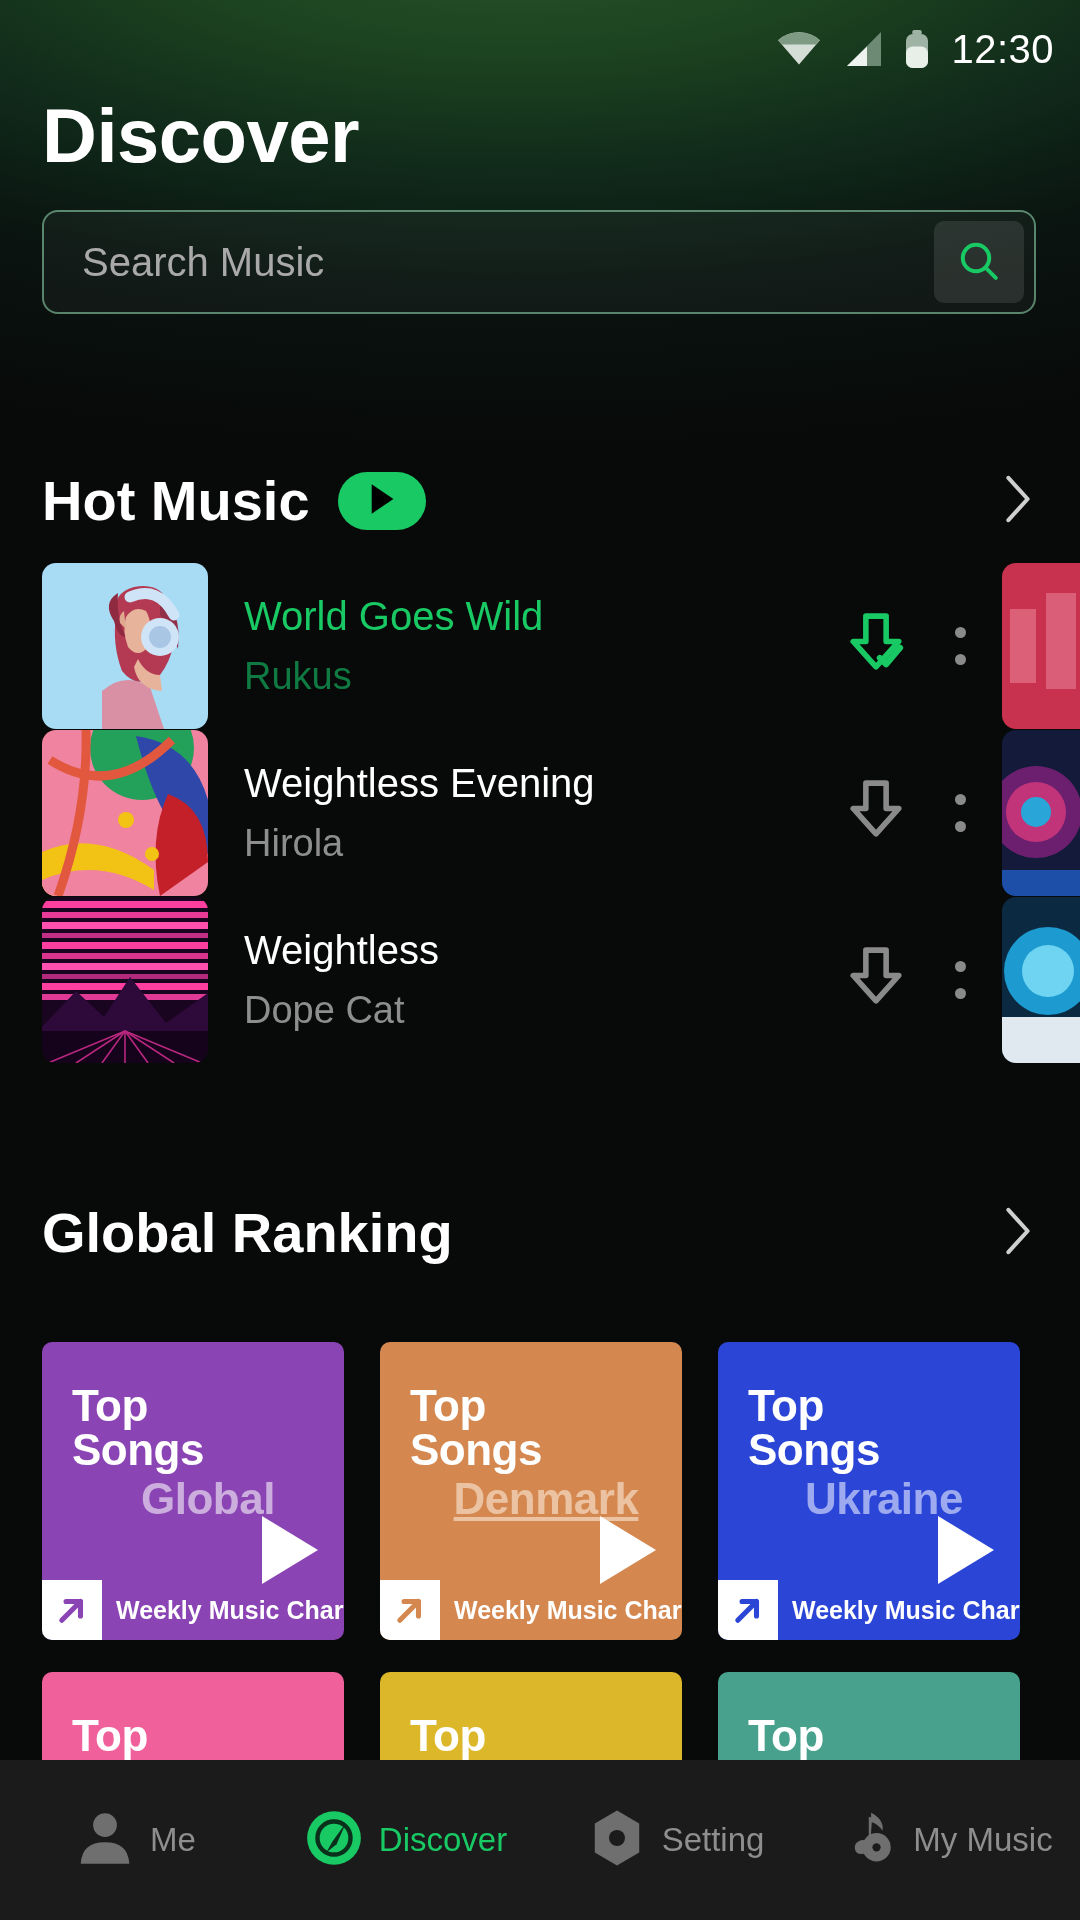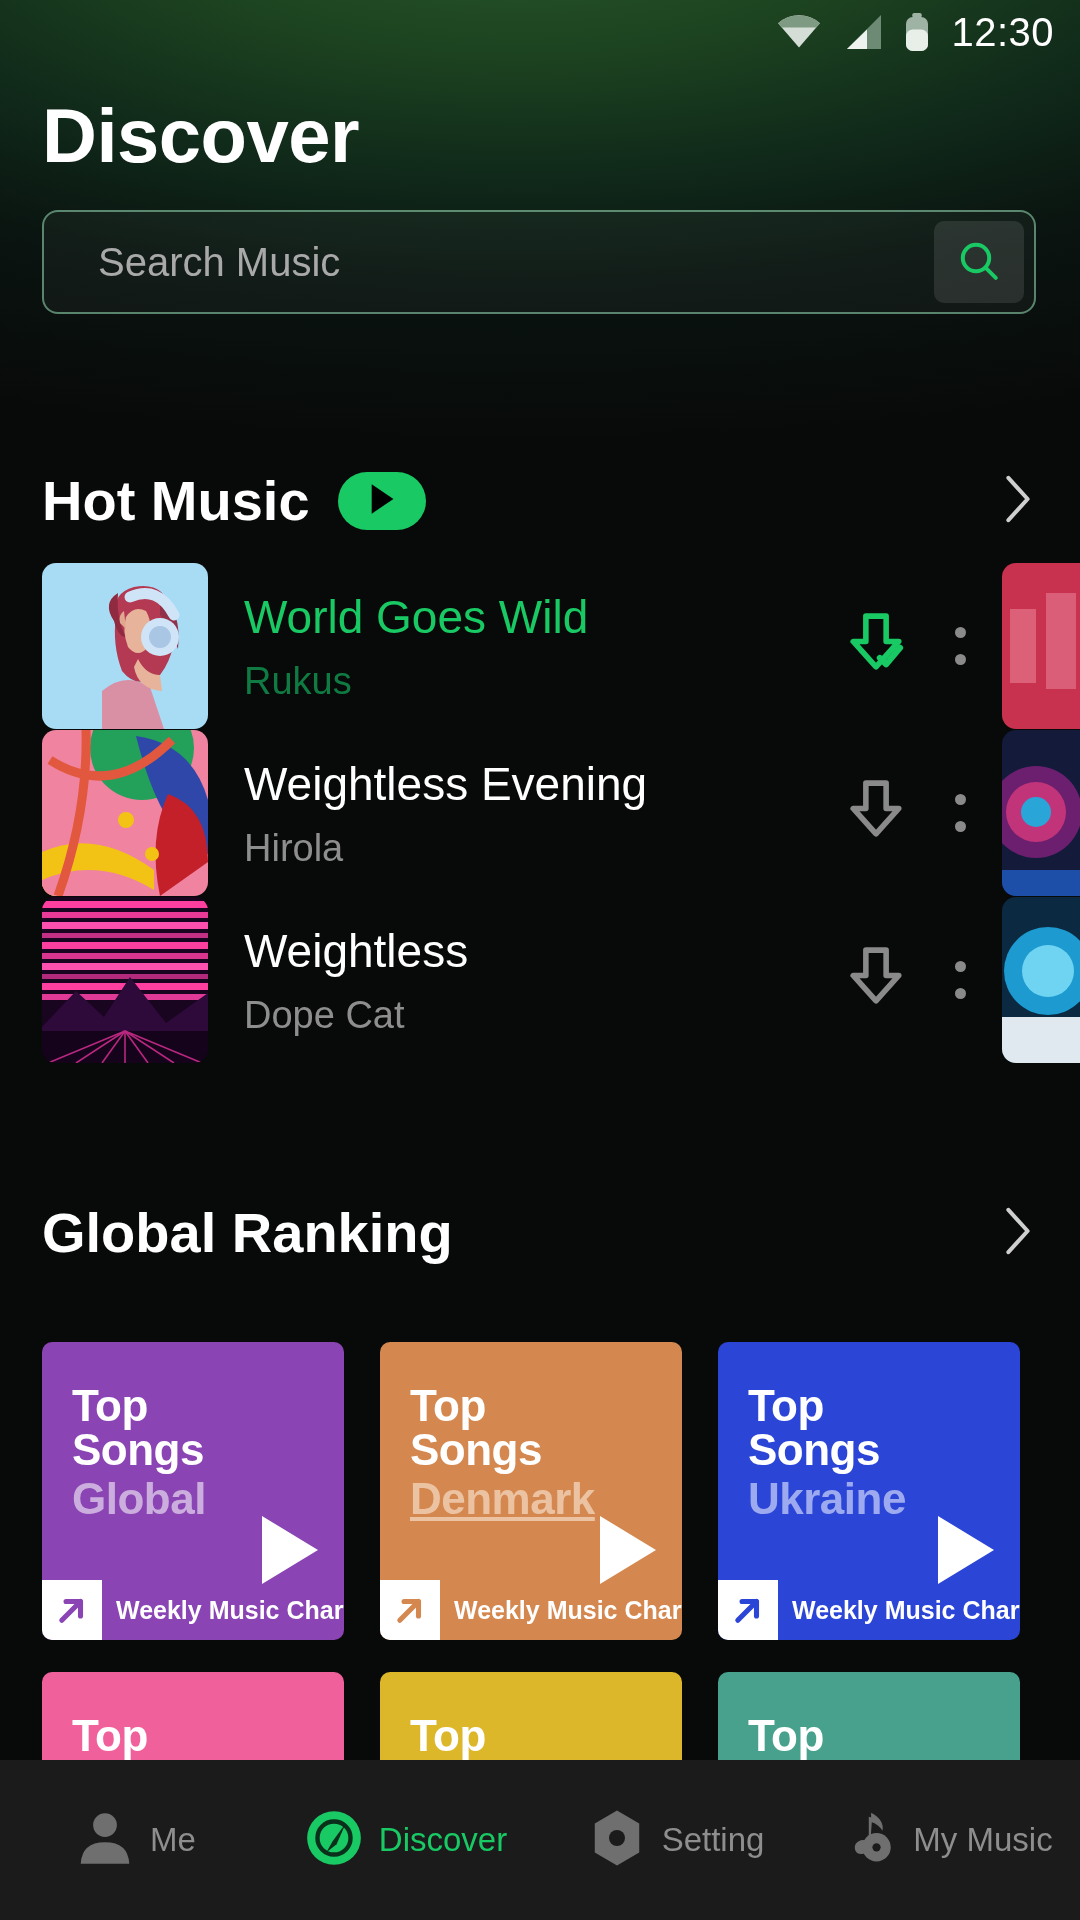--- a/index.html
+++ b/index.html
@@ -17,21 +17,21 @@
   }
   
   #topglow {
     position:absolute; top:0; left:0; width:1080px; height:560px;
     background:
       radial-gradient(130% 95% at 48% -16%, #2a5a2c 0%, #1d4420 26%, #10291a 50%, #0a1410 70%, #080a09 100%);
     pointer-events:none;
   }
   
   #statusbar {
-    position:absolute; top:0; left:0; width:1080px; height:64px;
+    position:absolute; top:17px; left:0; width:1080px; height:64px;
     display:flex; align-items:center; justify-content:flex-end;
     padding-right:26px; gap:22px; z-index:6;
   }
   .sb-ico { display:block; }
   #clock {
     color:#ffffff; font-size:40px; letter-spacing:0.5px;
     font-family:"Liberation Sans", sans-serif;
   }
   
   #page-title {
@@ -46,21 +46,21 @@
     border:2px solid rgba(150,220,180,0.55);
     border-radius:16px;
     background:rgba(255,255,255,0.035);
     display:flex; align-items:center;
     z-index:5;
   }
   #search-input {
     flex:1; height:100%;
     background:transparent; border:none; outline:none;
     color:#d8d8d8; font-size:40px;
-    padding-left:54px;
+    padding-left:38px;
     font-family:"Liberation Sans", sans-serif;
   }
   #search-input::placeholder { color:#a9a9a9; }
   #search-btn {
     width:90px; height:82px; margin-right:10px;
     background:rgba(255,255,255,0.10);
     border-radius:10px; border:none; cursor:pointer;
     display:flex; align-items:center; justify-content:center;
   }
   
@@ -81,21 +81,21 @@
   
   .song-row {
     position:absolute; left:42px; width:1038px; height:166px;
     display:flex; align-items:center; z-index:5;
   }
   .song-art {
     width:166px; height:166px; border-radius:14px; flex:none;
     overflow:hidden; position:relative;
   }
   .song-meta { margin-left:36px; flex:1; min-width:0; }
-  .song-title { font-size:46px; color:#ffffff; white-space:nowrap; }
+  .song-title { font-size:40px; color:#ffffff; white-space:nowrap; }
   .song-title.active { color:#18c964; }
   .song-artist { font-size:38px; color:#8e8e8e; margin-top:16px; white-space:nowrap; }
   .song-artist.active { color:#0f7a42; }
   .dl-btn {
     width:92px; height:92px; flex:none;
     display:flex; align-items:center; justify-content:center;
     cursor:pointer;
   }
   .more-btn {
     width:76px; height:92px; flex:none;
@@ -119,21 +119,21 @@
     width:302px; height:298px; border-radius:10px;
     position:relative; overflow:hidden; cursor:pointer;
   }
   .rc-text { padding:42px 0 0 30px; }
   .rc-top {
     font-size:44px; font-weight:bold; color:#ffffff;
     line-height:1.0; letter-spacing:-0.5px;
   }
   .rc-region {
     font-size:44px; font-weight:bold; line-height:1.05;
-    letter-spacing:-0.5px; margin-top:4px;
+    letter-spacing:-0.5px; margin-top:4px;text-align:center;
   }
   .rc-footer {
     position:absolute; left:0; bottom:0; width:100%; height:60px;
     display:flex; align-items:center;
   }
   .rc-arrowbox {
     width:60px; height:60px; background:#ffffff; flex:none;
     display:flex; align-items:center; justify-content:center;
   }
   .rc-wmc {

